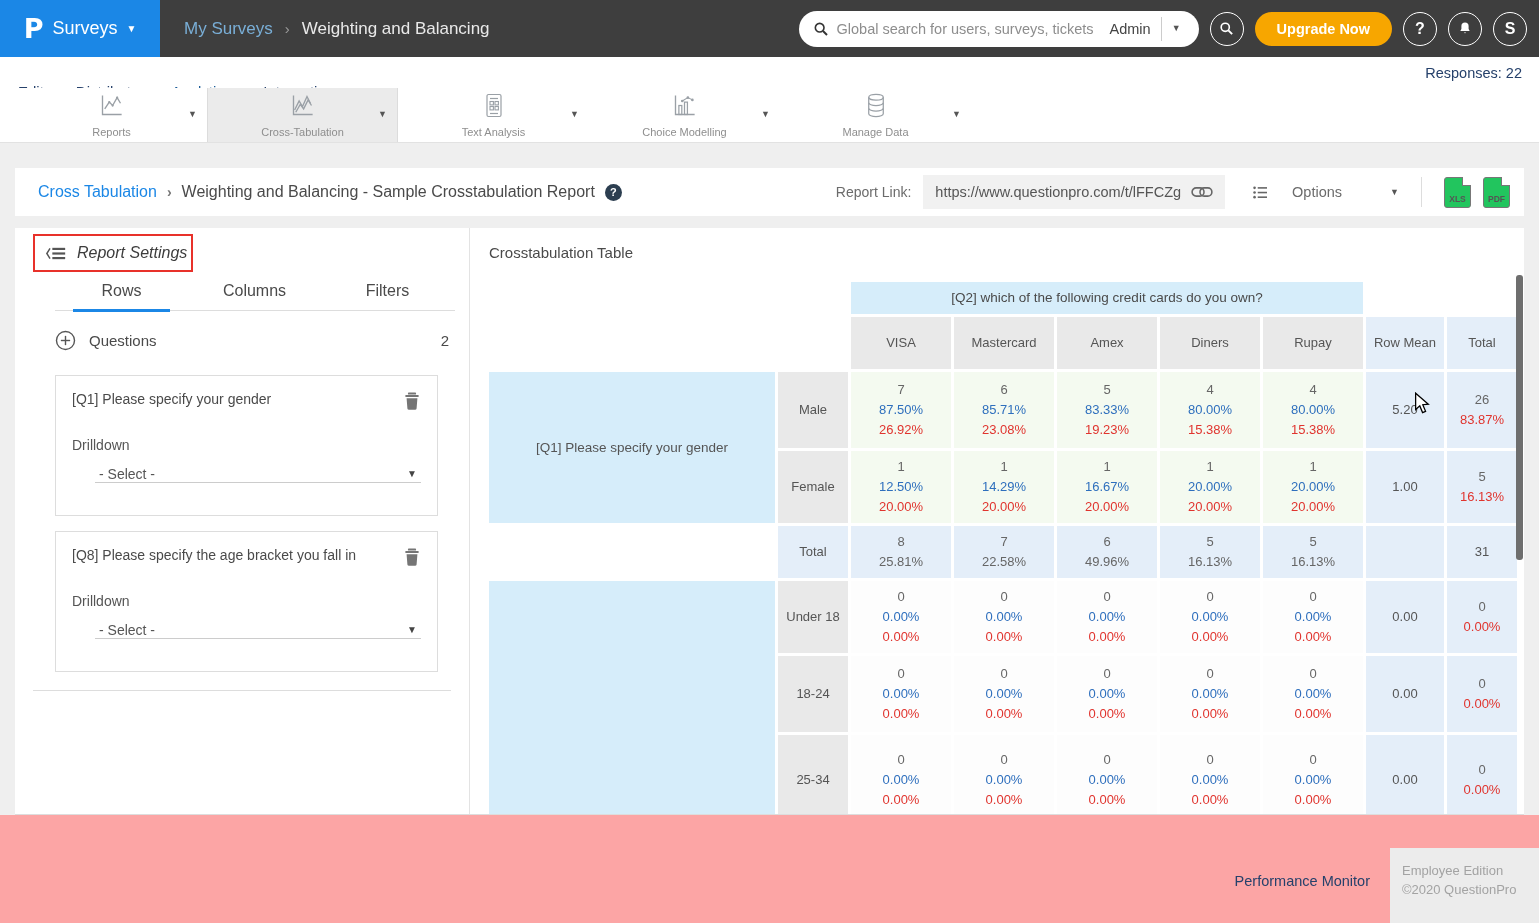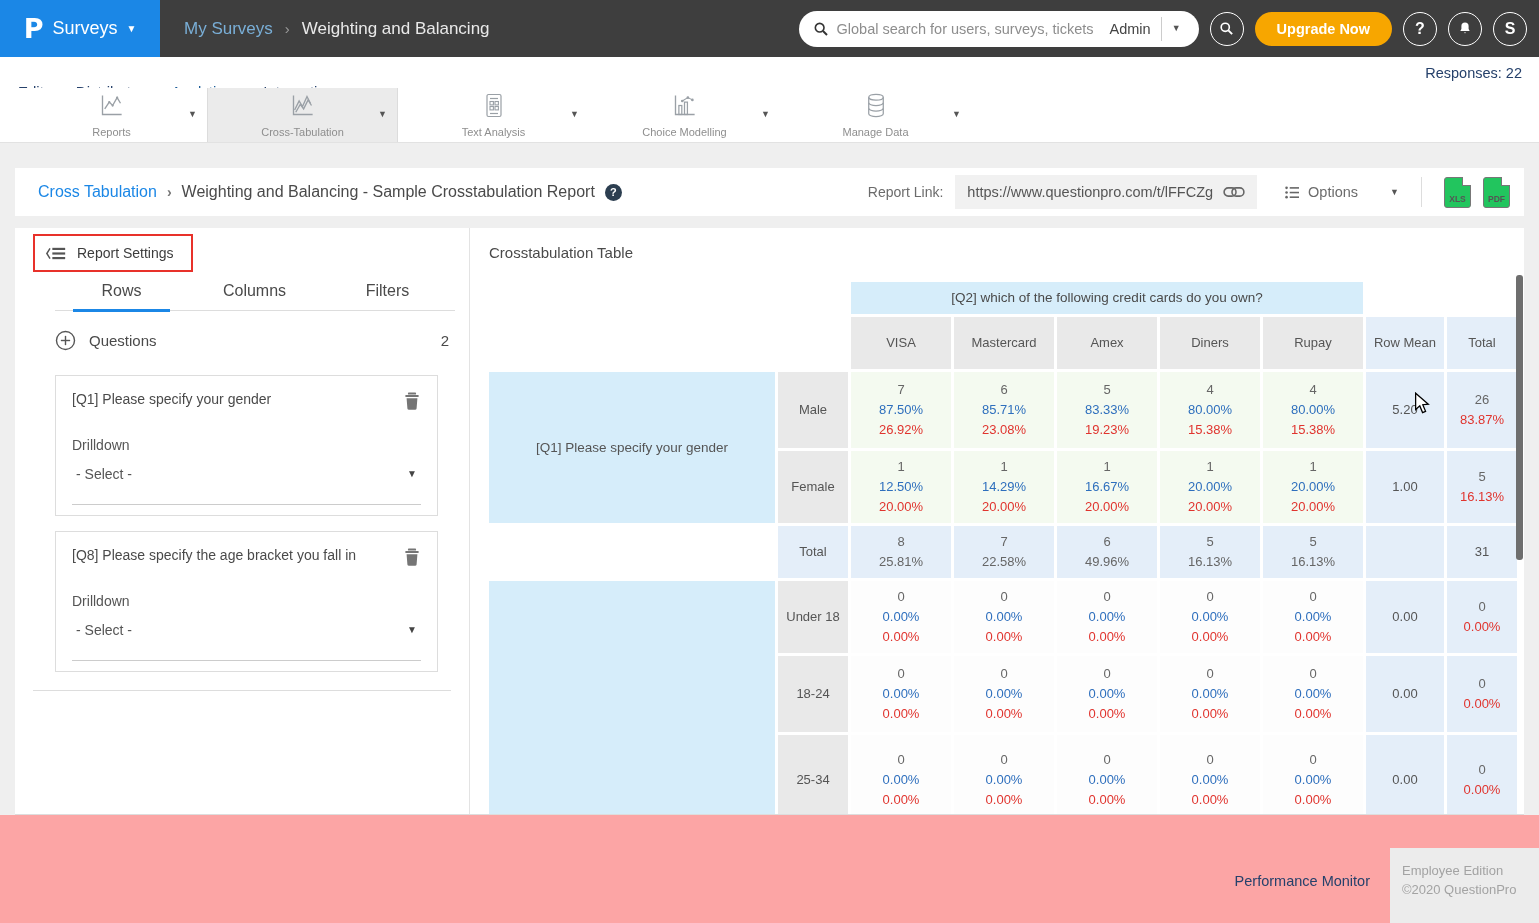--- a/index.html
+++ b/index.html
@@ -46,49 +46,49 @@
   .report-bar { position:absolute; top:168px; left:15px; right:15px; height:48px; background:#fff; display:flex; align-items:center; }
   .rb-left { display:flex; align-items:center; gap:10px; margin-left:23px; flex:1; }
   .rb-link { color:#1b87e6; font-size:16px; cursor:pointer; }
   .rb-sep { color:#777; font-size:14px; font-weight:bold; }
   .rb-title { color:#4a4a4a; font-size:16px; }
   .help-badge { width:17px; height:17px; border-radius:50%; background:#2c3e50; color:#fff; font-size:11px; font-weight:bold; display:flex; align-items:center; justify-content:center; cursor:pointer; }
   .rb-right { display:flex; align-items:center; margin-right:14px; gap:12px; }
   .rl-label { color:#6b6b6b; font-size:14px; }
   .url-box { height:34px; background:#f1f1f1; display:flex; align-items:center; gap:10px; padding:0 12px; cursor:text; }
   .url-text { color:#555; font-size:14.5px; }
-  .options-group { display:flex; align-items:center; gap:8px; margin-left:16px; cursor:pointer; }
+  .options-group { display:flex; align-items:center; gap:24px; margin-left:16px; cursor:pointer; }
   .options-label { color:#6b6b6b; font-size:14.5px; }
   .options-caret { color:#555; font-size:9px; margin-left:24px; }
   .rb-divider { width:1px; height:30px; background:#ddd; margin:0 10px; }
   .doc-icon { width:27px; height:31px; border:1.6px solid #777; border-radius:3px; position:relative; cursor:pointer; background:#22c55e; }
   .doc-icon span { position:absolute; bottom:3px; left:0; right:0; text-align:center; font-size:8.5px; font-weight:bold; color:#555; }
   .doc-icon:before { content:""; position:absolute; top:-1px; right:-1px; width:8px; height:8px; background:#fff; border-left:1.6px solid #777; border-bottom:1.6px solid #777; }
 
   
   .content { position:absolute; top:228px; left:15px; right:15px; height:587px; background:#fff; border-bottom:1px solid #ddd; overflow:hidden; }
   .settings { position:absolute; left:0; top:0; width:455px; height:100%; border-right:1px solid #e3e3e3; }
 
   .rs-box { position:absolute; left:18px; top:6px; width:160px; height:38px; border:2px solid #e8312a; display:flex; align-items:center; gap:10px; padding-left:10px; cursor:pointer; background:#fff; }
-  .rs-label { font-size:14px; color:#3c3c3c; }
+  .rs-label { font-size:16px; color:#3c3c3c;font-style:italic; }
 
   .tabs { position:absolute; left:40px; top:54px; width:400px; height:29px; display:flex; border-bottom:1px solid #ddd; }
   .tab { width:133px; text-align:center; font-size:16px; color:#4a4a4a; cursor:pointer; position:relative; }
   .tab.active:after { content:""; position:absolute; left:18px; right:18px; bottom:-2px; height:3px; background:#1b87e6; }
 
   .questions-row { position:absolute; left:40px; top:102px; right:20px; display:flex; align-items:center; gap:13px; }
   .q-label { font-size:15px; color:#4a4a4a; }
   .q-count { margin-left:auto; font-size:15px; color:#4a4a4a; }
 
   .card { position:absolute; left:40px; width:383px; height:141px; border:1px solid #ddd; background:#fff; padding:15px 16px; }
   .card-head { display:flex; align-items:flex-start; }
   .card-title { font-size:14px; color:#4a4a4a; flex:1; padding-right:10px; }
   .trash { cursor:pointer; flex:none; }
   .drill-label { margin-top:22px; font-size:14px; color:#555; }
-  .select-row { margin-top:13px; display:flex; align-items:center; border-bottom:1px solid #ccc; padding:0 4px 22px 4px; cursor:pointer; }
+  .select-row { margin-top:13px; display:flex; align-items:center; border-bottom:1px solid #ccc; padding:0 4px 0 4px; cursor:pointer;margin-left:23px; }
   .select-value { font-size:14px; color:#555; flex:1; }
   .select-caret { color:#444; font-size:10px; }
 
   .panel-hr { position:absolute; left:18px; right:18px; top:462px; border-top:1px solid #ddd; }
   .save-outline { position:absolute; left:291px; top:470px; width:150px; height:55px; border:2px solid #e8312a; background:#fff; }
   .save-btn { position:absolute; left:18px; top:10px; width:114px; height:33px; background:#2196f3; border:none; border-radius:3px; color:#fff; font-size:14px; font-weight:bold; cursor:pointer; font-family:"Liberation Sans", sans-serif; box-shadow:0 1px 2px rgba(0,0,0,.25); }
 
   .crosstab { position:absolute; left:456px; right:0; top:0; bottom:0; overflow:hidden; }
   .ct-title { position:absolute; left:18px; top:16px; font-size:15px; color:#4a4a4a; }
   .xtab { position:absolute; left:18px; top:54px; display:grid; grid-template-columns:286px 70px 100px 100px 100px 100px 100px 78px 70px; grid-template-rows:32px 52px 76px 72px 52px 72px 76px 90px; gap:3px; }

